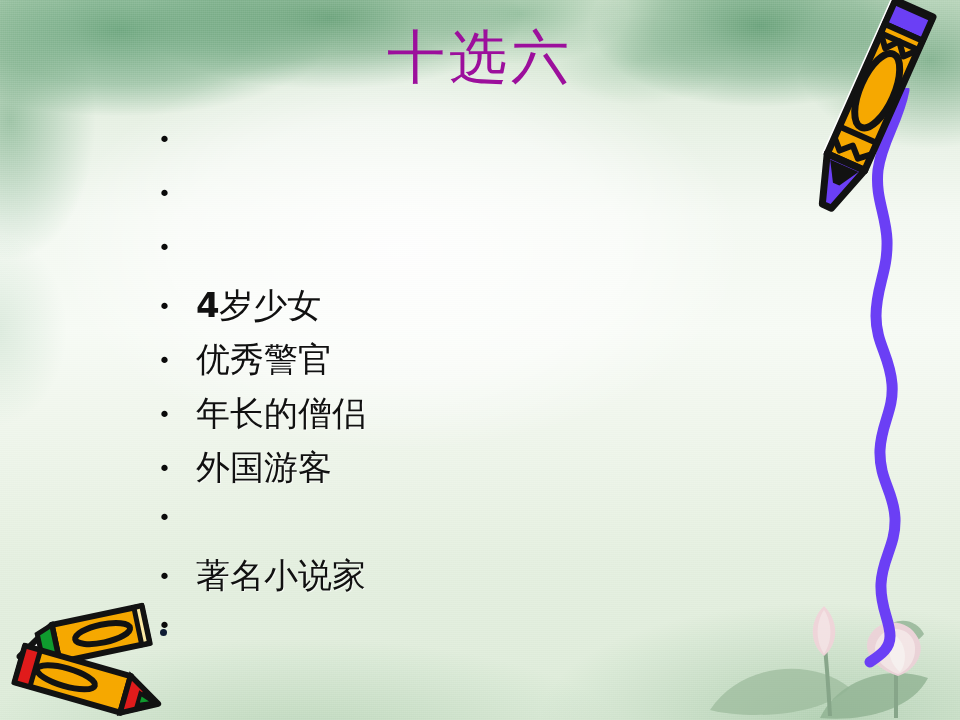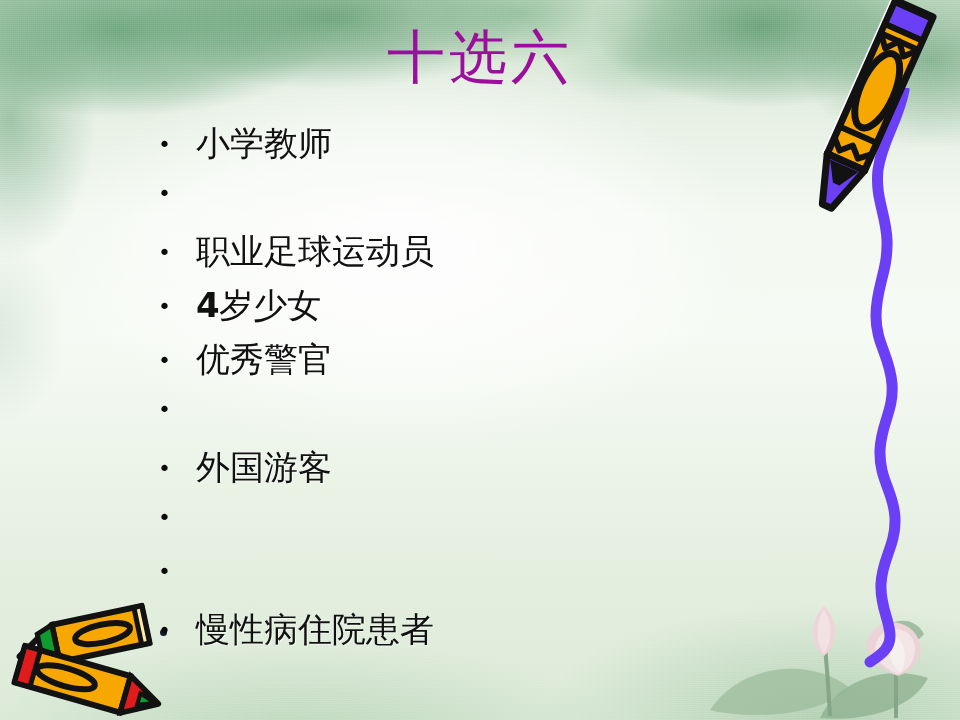--- a/index.html
+++ b/index.html
@@ -222,49 +222,48 @@
     </g>
   </svg>
 
   <div class="art art-dot"></div>
 
   <div class="title">十选六</div>
 
   <ul class="bullet-list" id="option-list">
       <li class="bullet-item">
         <span class="bullet-dot">•</span>
-        <span class="bullet-text">小学教师</span>
-      </li>
-      <li class="bullet-item">
-        <span class="bullet-dot">•</span>
-      </li>
-      <li class="bullet-item">
-        <span class="bullet-dot">•</span>
-        <span class="bullet-text">职业足球运动员</span>
+      </li>
+      <li class="bullet-item">
+        <span class="bullet-dot">•</span>
+      </li>
+      <li class="bullet-item">
+        <span class="bullet-dot">•</span>
       </li>
       <li class="bullet-item">
         <span class="bullet-dot">•</span>
         <span class="bullet-text"><span class="numeral">4</span><span>岁少女</span></span>
       </li>
       <li class="bullet-item">
         <span class="bullet-dot">•</span>
         <span class="bullet-text">优秀警官</span>
       </li>
       <li class="bullet-item">
         <span class="bullet-dot">•</span>
+        <span class="bullet-text">年长的僧侣</span>
       </li>
       <li class="bullet-item">
         <span class="bullet-dot">•</span>
         <span class="bullet-text">外国游客</span>
       </li>
       <li class="bullet-item">
         <span class="bullet-dot">•</span>
       </li>
       <li class="bullet-item">
         <span class="bullet-dot">•</span>
-      </li>
-      <li class="bullet-item">
-        <span class="bullet-dot">•</span>
-        <span class="bullet-text">慢性病住院患者</span>
+        <span class="bullet-text">著名小说家</span>
+      </li>
+      <li class="bullet-item">
+        <span class="bullet-dot">•</span>
       </li>
     </ul>
 
 </div>
 
 </body></html>

